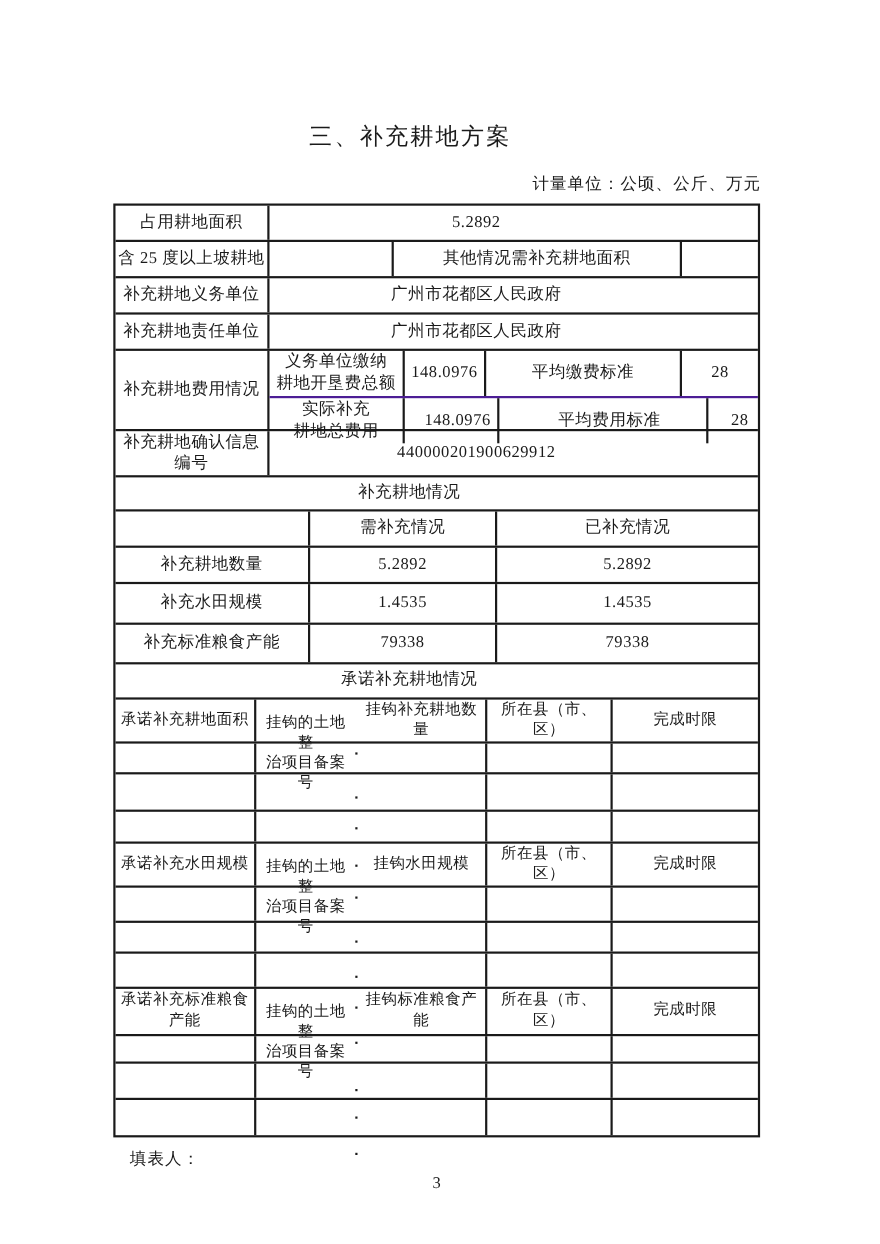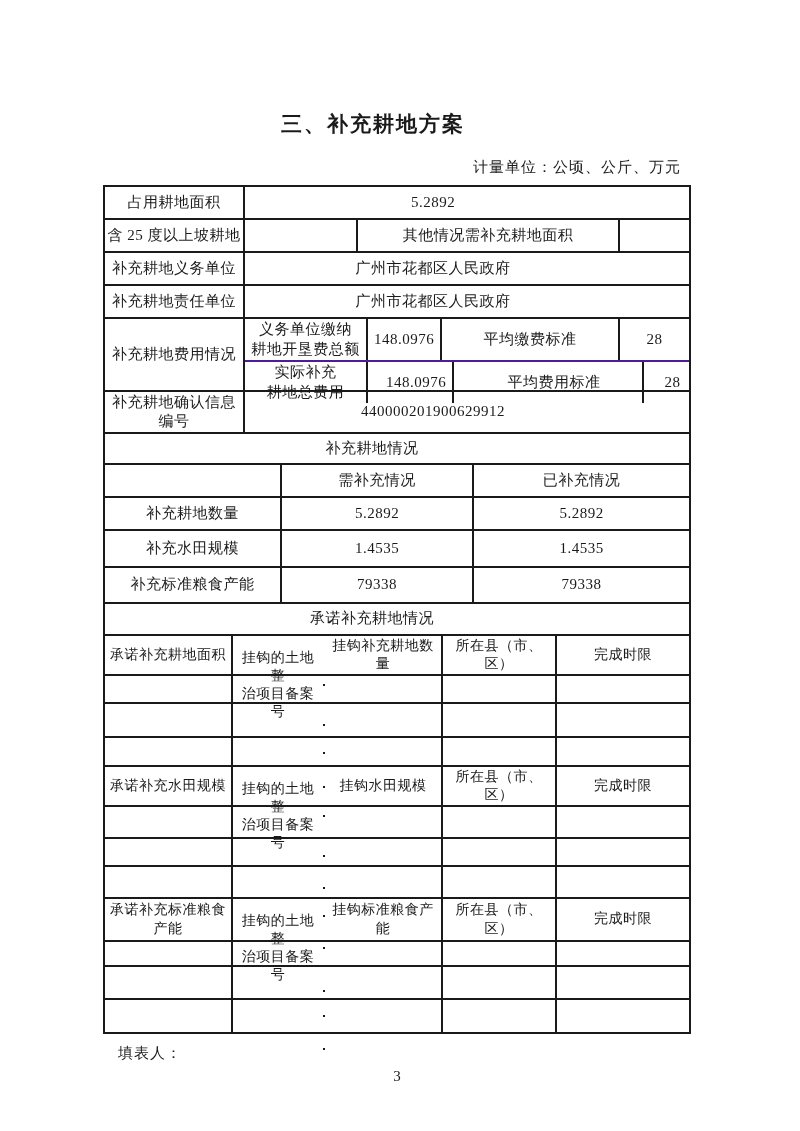--- a/index.html
+++ b/index.html
@@ -9,24 +9,24 @@
     width:800px; height:1131px;
     background:#ffffff;
     color:#1a1a1a;
     font-family:"Liberation Serif","DejaVu Serif",serif;
     overflow:hidden;
   }
   .title {
     position:absolute; top:110px; left:103px; width:588px;
     padding-right:48px;
     text-align:center;
-    font-size:21px; font-weight:bold; letter-spacing:2px;
+    font-size:21px; font-weight:normal; letter-spacing:2px;
   }
   .unit-note {
-    position:absolute; top:158px; left:93px; width:588px;
+    position:absolute; top:158px; left:104px; width:588px;
     text-align:right;
     font-size:15px; letter-spacing:1px;
   }
   .tbl {
     position:absolute; top:185px; left:103px; width:588px;
     border:2px solid #1a1a1a;
     font-size:15px;
   }
   .r { display:flex; border-bottom:2px solid #1a1a1a; }
   .r:last-child { border-bottom:none; }
@@ -49,21 +49,21 @@
   .w2c { width:262px; }
   .wf1 { width:123px; }
   .wf2 { width:74px; }
   .wf3 { width:178px; }
   
   .fee-right { flex:1; display:flex; flex-direction:column; }
   .fr { flex:1; display:flex; border-bottom:2px solid #4c1d95; }
   .fr:last-child { border-bottom:none;gap:12px; }
   
   .wb1 { width:177px; }
-  .wb2 { width:192px; }
+  .wb2 { width:170px; }
   
   .wc1 { width:128px; }
   .wc2 { width:92px;margin-top:48px; }
   .wc3 { width:118px; }
   .wc4 { width:114px; }
   .small { font-size:14px; letter-spacing:0px; }
   .filler {
     position:absolute; top:1044px; left:118px;
     font-size:15px; letter-spacing:1px;font-family:Liberation Mono, monospace;
   }

